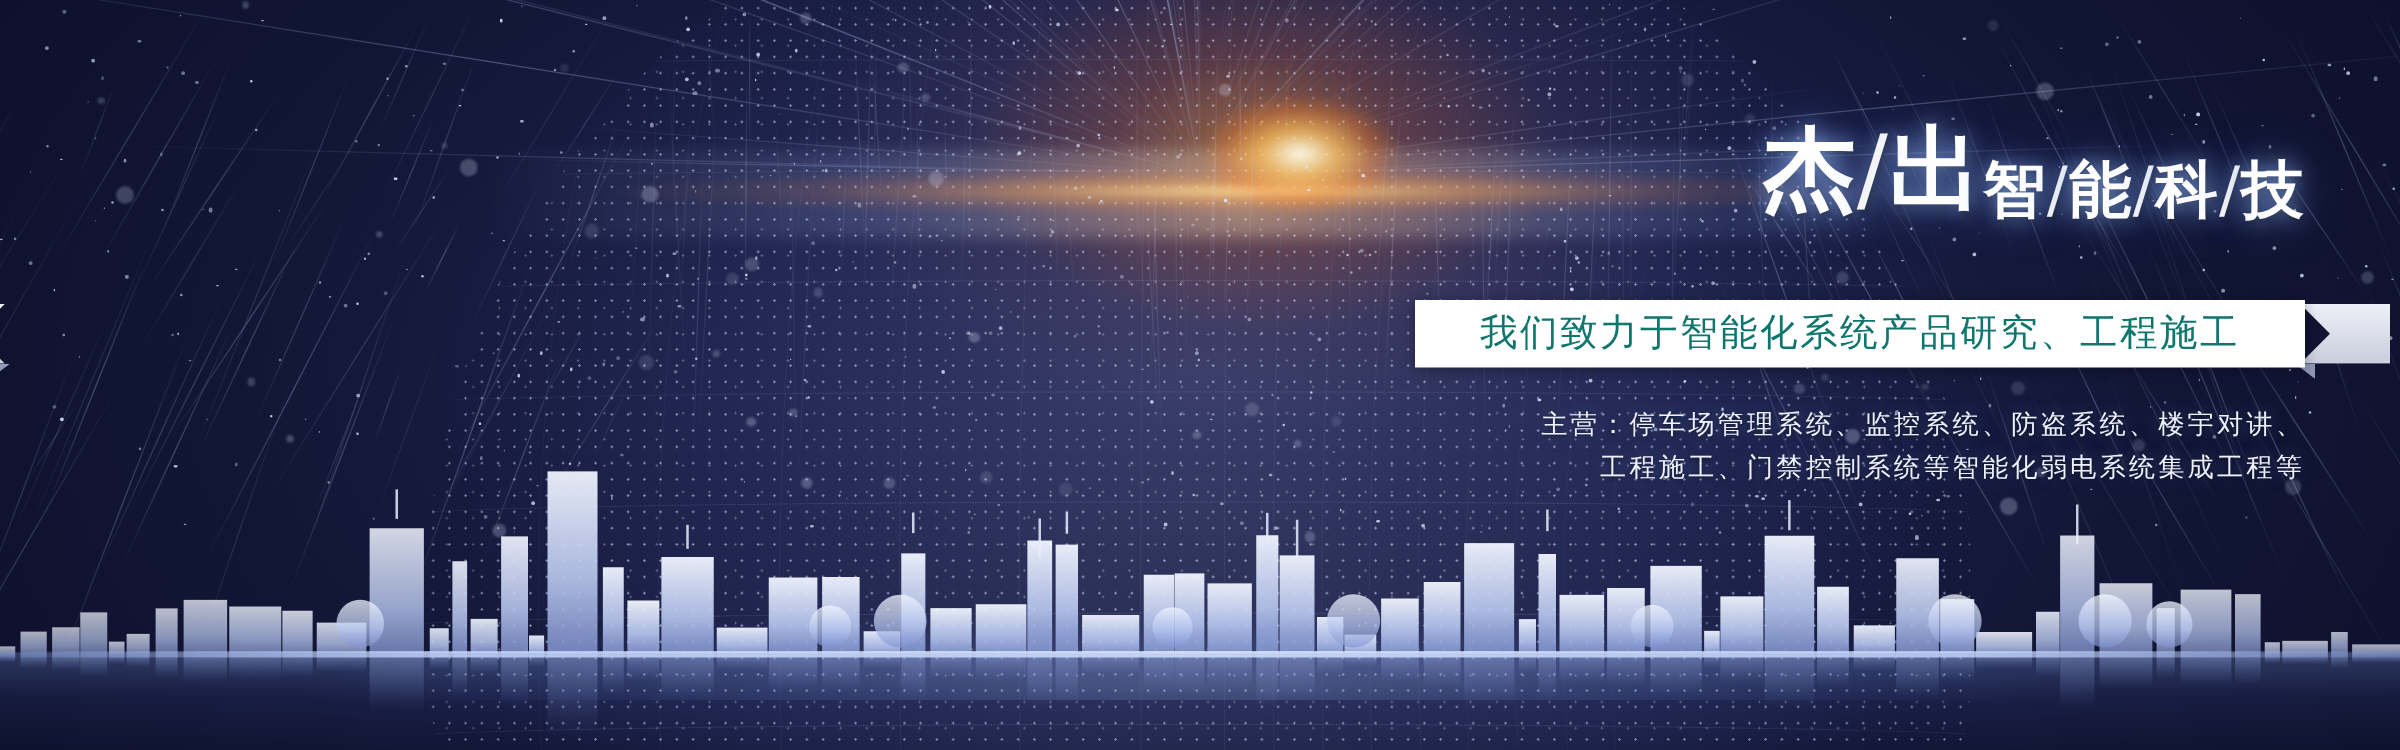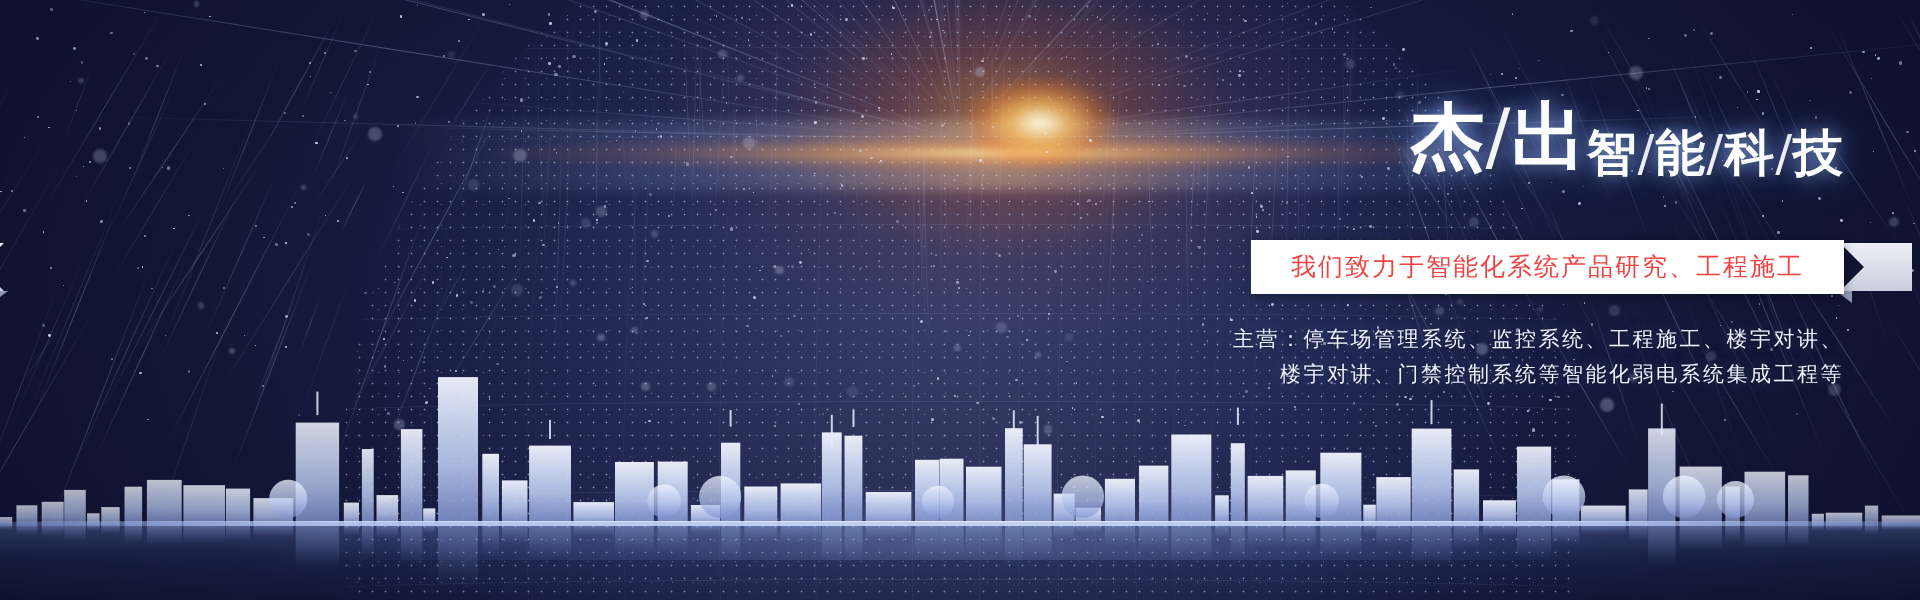--- a/index.html
+++ b/index.html
@@ -97,22 +97,22 @@
     font-size:15px;letter-spacing:11px;color:#e8ecff;
     font-family:"Liberation Sans",sans-serif;font-weight:normal;
     text-shadow:0 0 10px rgba(150,190,255,.7);
     padding-left:11px;
   }
 
   
   .ribbon-wrap{position:absolute;left:0;right:0;top:240px;height:60px;}
   .ribbon{
     position:relative;display:inline-block;height:54px;line-height:54px;
-    background:#ffffff;color:#ef4444;
-    padding:0 40px;font-size:25px;letter-spacing:2px;font-weight:normal;
+    background:#ffffff;color:#0f766e;
+    padding:0 52px;font-size:30px;letter-spacing:2px;font-weight:normal;
     font-family:"DejaVu Sans","Liberation Sans",sans-serif;
     box-shadow:0 2px 10px rgba(0,0,0,.35);
     z-index:3;
   }
   .tail{position:absolute;top:3px;width:72px;height:48px;z-index:1;}
   .tail.l{left:-68px;}
   .tail.r{right:-68px;}
   .tail .band{
     position:absolute;top:0;left:0;width:72px;height:48px;
     background:linear-gradient(180deg,#eef0f7 0%,#c9cedd 100%);
@@ -1130,18 +1130,18 @@
         <span class="fold"></span>
       </span>
       <span class="ribbon">我们致力于智能化系统产品研究、工程施工</span>
       <span class="tail r">
         <span class="band"></span>
         <span class="fold"></span>
       </span>
     </div>
 
     <div class="desc">
-      <div>主营：停车场管理系统、监控系统、工程施工、楼宇对讲、</div>
-      <div>楼宇对讲、门禁控制系统等智能化弱电系统集成工程等</div>
+      <div>主营：停车场管理系统、监控系统、防盗系统、楼宇对讲、</div>
+      <div>工程施工、门禁控制系统等智能化弱电系统集成工程等</div>
     </div>
 
   </div>
 </div>
 
 </body></html>

